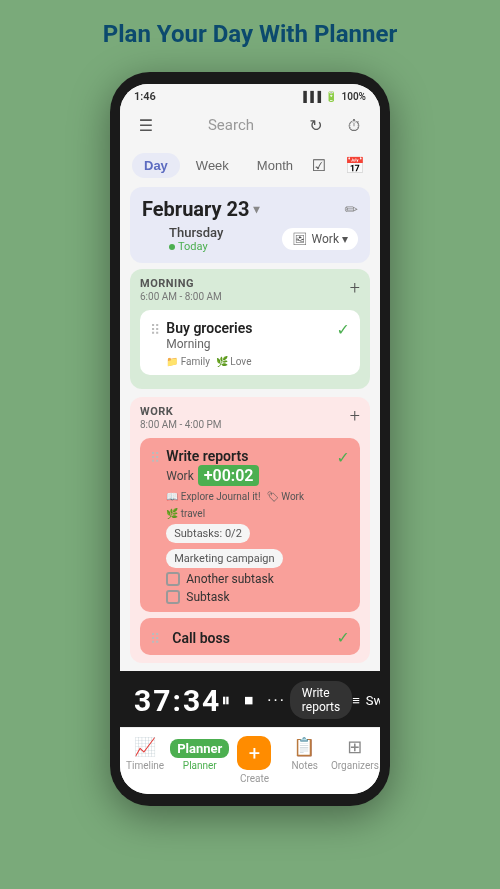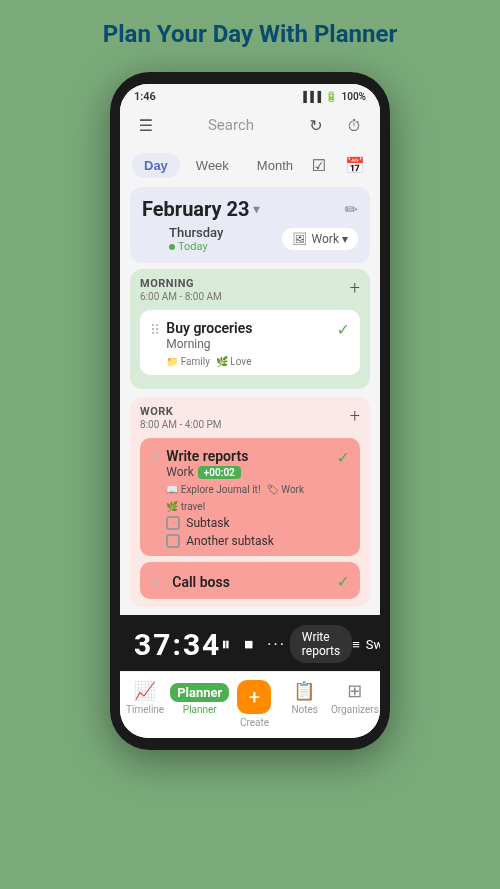--- a/index.html
+++ b/index.html
@@ -186,21 +186,21 @@
     .task-title-red { font-size: 14px; font-weight: 600; color: #222; }
     .task-subtitle { font-size: 12px; color: #666; margin-top: 1px; }
     .task-subtitle-red { font-size: 12px; color: #444; margin-top: 1px; display: flex; align-items: center; gap: 4px; }
     .task-check { color: #4caf50; font-size: 16px; }
     .task-tags { display: flex; gap: 6px; margin-top: 5px; flex-wrap: wrap; align-items: center; }
     .task-tag { font-size: 10px; color: #777; display: flex; align-items: center; gap: 2px; }
     .task-tag-red { font-size: 10px; color: #555; display: flex; align-items: center; gap: 2px; }
     .timer-badge { 
       background: #4caf50; color: #fff; 
       border-radius: 4px; padding: 1px 6px; 
-      font-size: 10px; font-weight: 600; 
+      font-size: 16px; font-weight: 600; 
     }
     .subtask-badge {
       background: #f5f5f5; color: #555;
       border-radius: 10px; padding: 3px 8px;
       font-size: 11px;
     }
     .marketing-badge {
       background: #f5f5f5; color: #555;
       border-radius: 10px; padding: 3px 8px;
       font-size: 11px;
@@ -432,27 +432,31 @@
               </span>
               <span class="task-tag-red">
                 <span>🏷</span>
                 <span>Work</span>
               </span>
               <span class="task-tag-red">
                 <span>🌿</span>
                 <span>travel</span>
               </span>
             </div>
-            <div class="subtask-row">
-              <span class="checkbox-empty"></span>
-              <span>Subtask</span>
+            <div class="task-tags" style="margin-top:5px;">
+              <span class="subtask-badge">Subtasks: 0/2</span>
+              <span class="marketing-badge">Marketing campaign</span>
             </div>
             <div class="subtask-row">
               <span class="checkbox-empty"></span>
               <span>Another subtask</span>
+            </div>
+            <div class="subtask-row">
+              <span class="checkbox-empty"></span>
+              <span>Subtask</span>
             </div>
           </div>
           <span class="task-check">✓</span>
         </div>
       </div>
 
       <div class="task-card-partial">
         <div class="task-partial-left">
           <span class="task-drag">⠿</span>
           <span class="task-title-red">Call boss</span>

